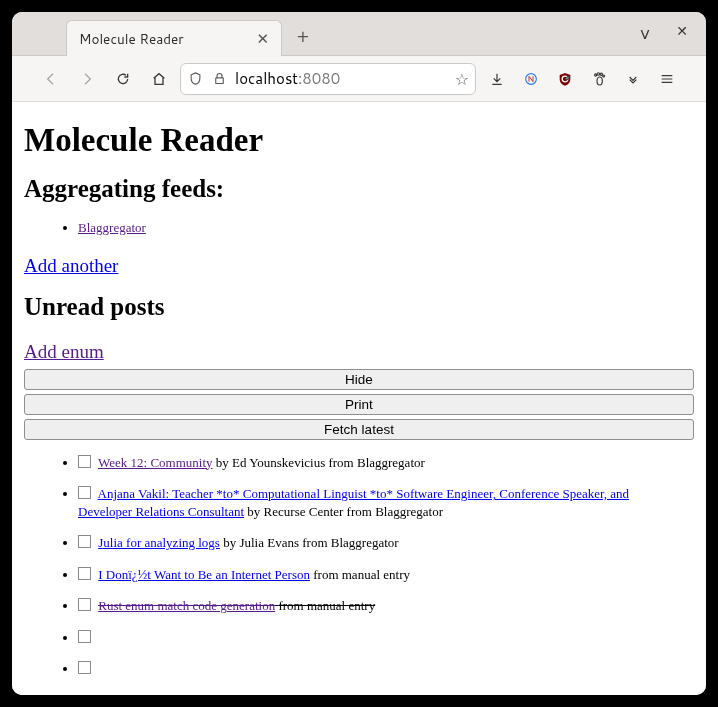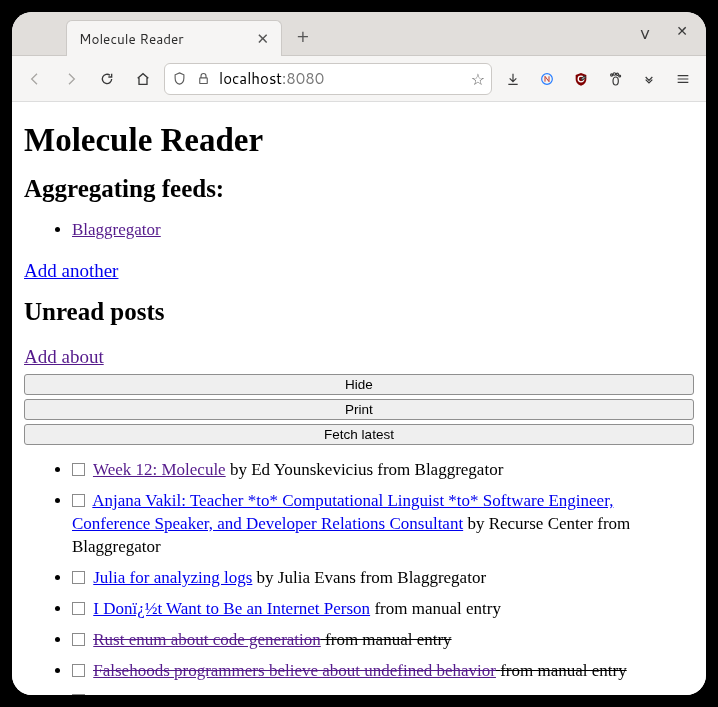--- a/index.html
+++ b/index.html
@@ -14,21 +14,21 @@
       height: 707px;
       overflow: hidden;
     }
     .window {
       position: absolute;
       left: 12px;
       top: 12px;
       width: 694px;
       height: 683px;
       background: #fff;
-      border-radius: 20px;
+      border-radius: 10px;
       overflow: hidden;
       box-shadow: 0 2px 10px rgba(0,0,0,0.3);
       display: flex;
       flex-direction: column;
     }
     
     .titlebar {
       background: #e1dedb;
       height: 44px;
       display: flex;
@@ -83,21 +83,21 @@
     }
     .titlebar .win-controls span {
       font-size: 14px;
     }
     
     .toolbar {
       background: #f6f5f4;
       height: 46px;
       display: flex;
       align-items: center;
-      padding: 0 8px;
+      padding: 0 24px;
       gap: 6px;
       border-bottom: 1px solid #ddd;
     }
     .nav-icon {
       width: 30px;
       height: 30px;
       display: flex;
       align-items: center;
       justify-content: center;
       color: #3a3a3a;
@@ -160,23 +160,23 @@
     .content h2 {
       font-size: 25px;
       font-weight: bold;
       margin: 12px 0 16px 0;
     }
     .content ul {
       margin: 14px 0;
       padding-left: 40px;
     }
     .content li {
-      font-size: 17px;
+      font-size: 13px;
       line-height: 1.35;
-      margin: 8px;
+      margin: 14px;
     }
     .content a {
       text-decoration: underline;
     }
     .content a.visited { color: #551a8b; }
     .content a.unvisited { color: #0000ee; }
     .add-link {
       font-size: 19px;
       display: inline-block;
       margin: 4px 0;
@@ -311,31 +311,31 @@
 
     <h2>Aggregating feeds:</h2>
     <ul id="feeds-list">
         <li><a href="#" class="visited">Blaggregator</a></li>
       </ul>
 
     <a href="#" class="add-link unvisited">Add another</a>
 
     <h2>Unread posts</h2>
 
-    <a href="#" class="add-link visited">Add about</a>
+    <a href="#" class="add-link visited">Add enum</a>
     <div class="btnrow">
       <button>Hide</button>
       <button>Print</button>
       <button>Fetch latest</button>
     </div>
 
     <ul class="posts" id="posts-list">
-        <li><span class="chk"></span> <span><a href="#" class="visited">Week 12: Molecule</a> <span>by Ed Younskevicius from Blaggregator</span></span></li>
+        <li><span class="chk"></span> <span><a href="#" class="visited">Week 12: Community</a> <span>by Ed Younskevicius from Blaggregator</span></span></li>
         <li><span class="chk"></span> <span><a href="#" class="unvisited">Anjana Vakil: Teacher *to* Computational Linguist *to* Software Engineer, Conference Speaker, and Developer Relations Consultant</a> <span>by Recurse Center from Blaggregator</span></span></li>
         <li><span class="chk"></span> <span><a href="#" class="unvisited">Julia for analyzing logs</a> <span>by Julia Evans from Blaggregator</span></span></li>
         <li><span class="chk"></span> <span><a href="#" class="unvisited">I Donï¿½t Want to Be an Internet Person</a> <span>from manual entry</span></span></li>
-        <li><span class="chk"></span> <span class="strike"><a href="#" class="visited">Rust enum about code generation</a> <span>from manual entry</span></span></li>
-        <li><span class="chk"></span> <span class="strike"><a href="#" class="visited">Falsehoods programmers believe about undefined behavior</a> <span>from manual entry</span></span></li>
+        <li><span class="chk"></span> <span class="strike"><a href="#" class="visited">Rust enum match code generation</a> <span>from manual entry</span></span></li>
+        <li><span class="chk"></span> </li>
         <li><span class="chk"></span> </li>
       </ul>
   </div>
 
 </div>
 
 </body></html>

